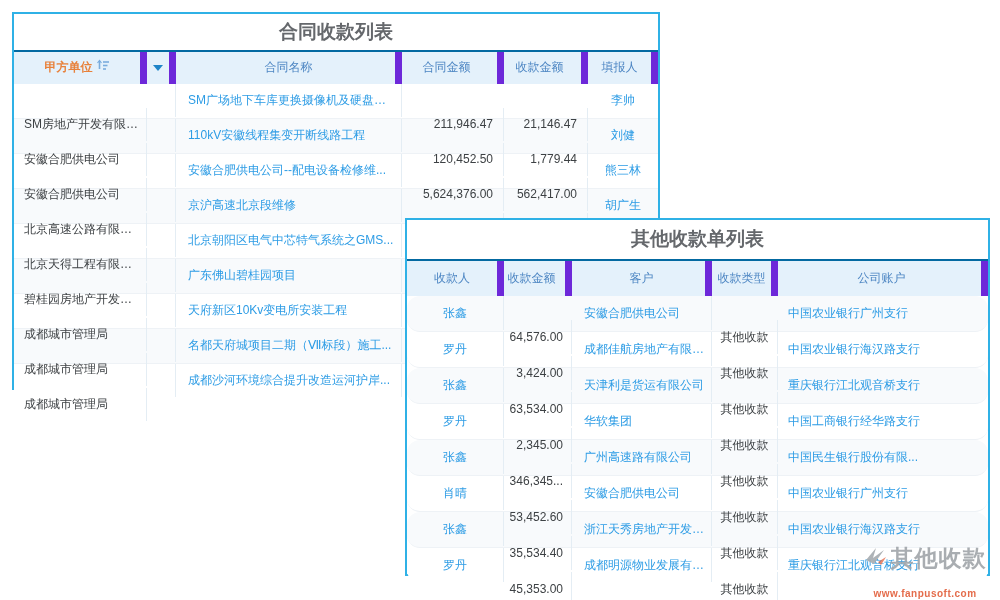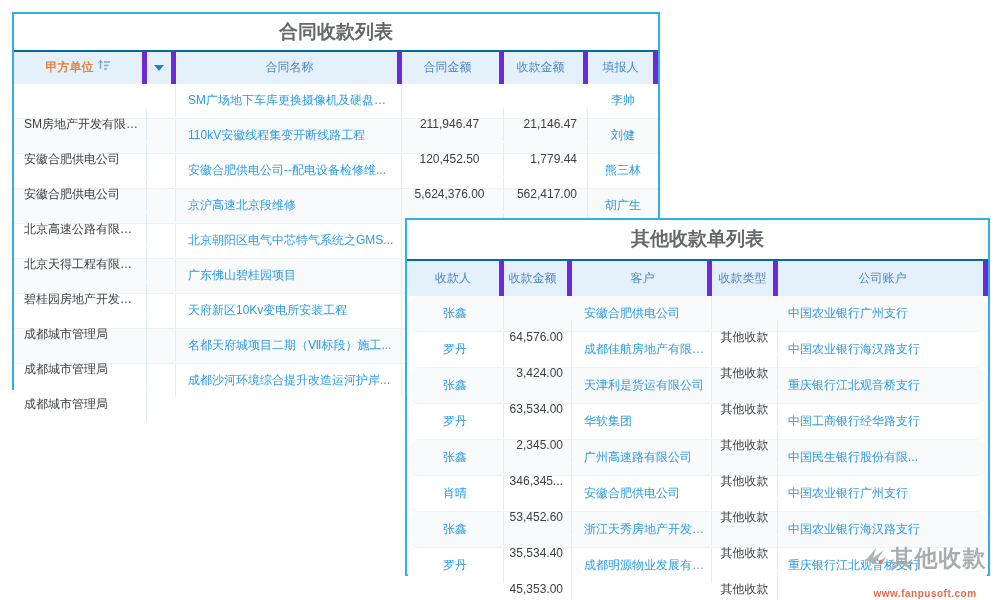--- a/index.html
+++ b/index.html
@@ -6,42 +6,42 @@
   body{font-family:"Liberation Sans","DejaVu Sans",sans-serif;}
   .stage{position:relative;width:1000px;height:600px;background:#fff;overflow:hidden;}
 
   .tbl{position:absolute;background:#fff;border:2px solid #2fb1e6;box-sizing:border-box;}
   .tbl-title{text-align:center;font-weight:bold;font-size:19px;color:#65686c;background:#fff;
              border-bottom:2px solid #0369a1;overflow:hidden;white-space:nowrap;}
   .row{display:flex;width:100%;}
   .cell{box-sizing:border-box;border-right:1px solid #e4edf4;overflow:hidden;white-space:nowrap;
         text-overflow:ellipsis;font-size:12px;}
   .cell:last-child{border-right:none;}
-  .row.head .cell{background:#e4f1fb;color:#4d86c3;text-align:center;border-right:5px solid #6d28d9;}
+  .row.head .cell{background:#e4f1fb;color:#4d86c3;text-align:center;border-right:7px solid #6d28d9;}
   .row.data{border-bottom:1px solid #eef2f6;background:#fff;}
   .row.data:last-child{border-bottom:none;}
   .row.data.alt{background:#f8fafc;}
   .tl{text-align:left;}
   .tr{text-align:right;}
   .tc{text-align:center;}
   .dark{color:#3d4144;margin-top:24px;}
   .link{color:#2d9ce5;cursor:pointer;}
   .orange{color:#e8813a;font-weight:bold;}
 
   
   .t1{left:12px;top:12px;width:648px;height:378px;z-index:1;}
   .t1 .tbl-title{height:36px;line-height:35px;}
   .t1 .row.head{height:32px;}
   .t1 .row.head .cell{line-height:31px;height:32px;}
   .t1 .row.data{height:34px;}
   .t1 .row.data .cell{line-height:33px;height:33px;}
   .t1 .c1{width:133px;padding:0 4px 0 10px;}
   .t1 .c2{width:29px;}
   .t1 .c3{width:226px;padding:0 6px 0 12px;}
-  .t1 .c4{width:102px;padding:0 10px 0 4px;text-align:center;}
+  .t1 .c4{width:102px;padding:0 10px 0 4px;}
   .t1 .c5{width:84px;padding:0 10px 0 4px;}
   .t1 .c6{width:70px;}
   .t1 .row.head .c1{padding:0;}
 
   
   .t2{left:405px;top:218px;width:585px;height:358px;z-index:10;}
   .t2 .tbl-title{height:39px;line-height:38px;}
   .t2 .row.head{height:35px;}
   .t2 .row.head .cell{line-height:34px;height:35px;}
   .t2 .row.data{height:35px;border-radius:13px;}

